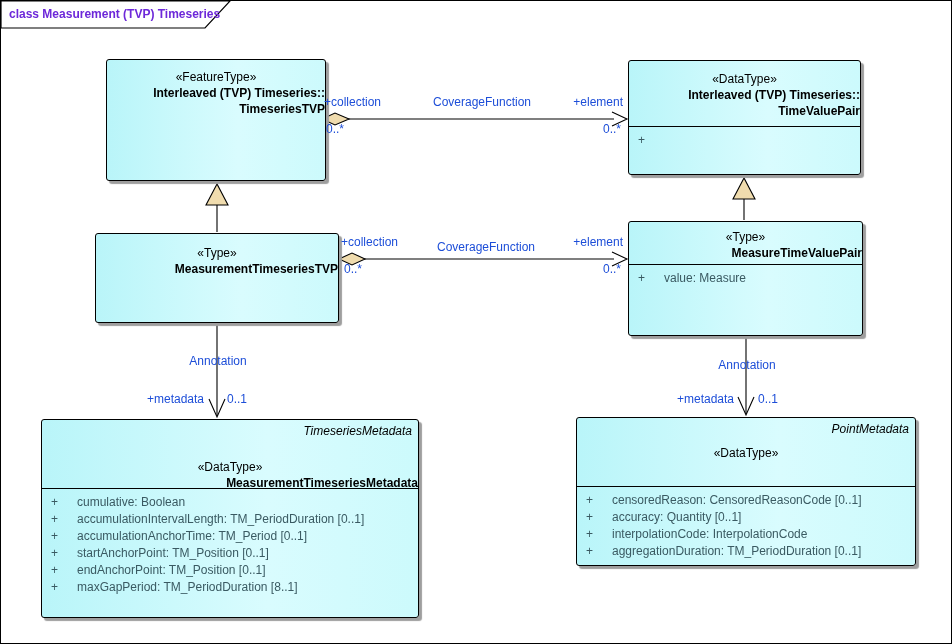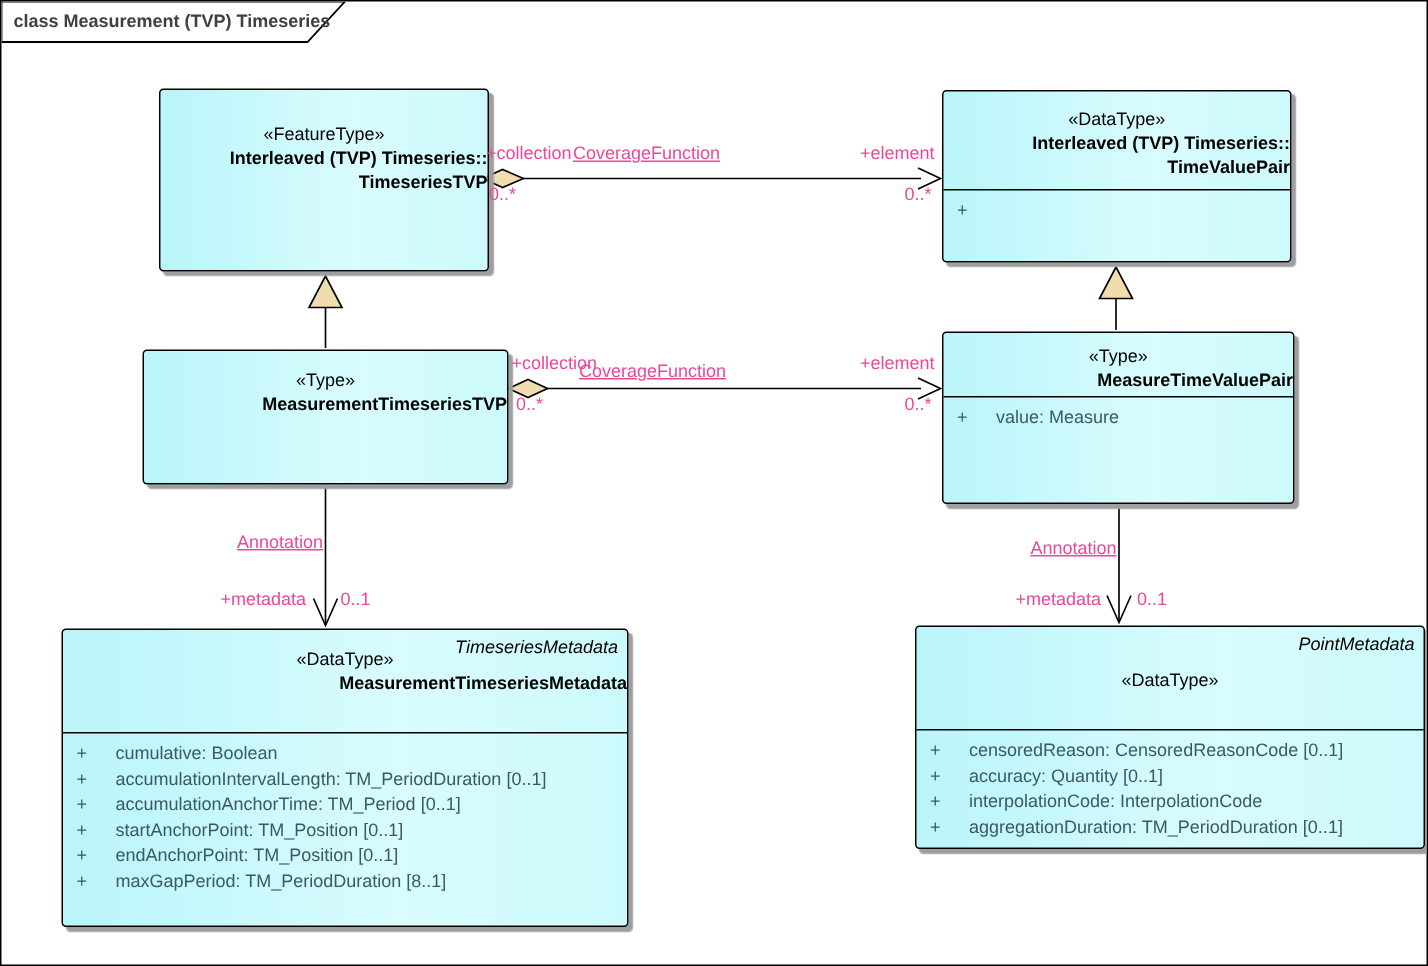--- a/index.html
+++ b/index.html
@@ -8,21 +8,21 @@
     width:952px;height:644px;
     background:#fff;
     border:1px solid #000;
     box-sizing:border-box;
     font-family:"Liberation Sans",sans-serif;
     overflow:hidden;
   }
   #connector-layer{position:absolute;left:0;top:0;width:952px;height:644px;}
   .frame-tab-label{
     position:absolute;left:8px;top:6px;
-    font-size:12px;font-weight:bold;color:#404040;white-space:nowrap;
+    font-size:12px;font-weight:bold;color:#6d28d9;white-space:nowrap;
   }
   .uml-class{
     position:absolute;
     box-sizing:border-box;
     border:1px solid #000;
     border-radius:3px;
     background:linear-gradient(to right,#b9f5f9 0%,#d9fcfe 60%,#ccfafc 100%);
     box-shadow:3px 3px 1px #9e9e9e;
     font-size:12px;color:#000;
   }
@@ -39,23 +39,23 @@
   }
   .attr-row{
     display:flex;align-items:flex-start;
     padding-left:9px;
     line-height:17px;
     color:#3a5a62;
     white-space:nowrap;
   }
   .attr-row .vis{width:26px;flex:none;}
   .label{
-    position:absolute;font-size:12px;color:#ec4899;white-space:nowrap;
-  }
-  .ta-c{text-align:left;text-decoration:underline;}
+    position:absolute;font-size:12px;color:#1d4ed8;white-space:nowrap;
+  }
+  .ta-c{text-align:center;}
   .ta-r{text-align:right;}
 </style>
 </head>
 <body>
 
 <div id="diagram">
 
   <svg id="connector-layer" width="952" height="644" viewBox="0 0 952 644">
 
     <path d="M0,0 H229 L204,27 H0 Z" fill="#ffffff" stroke="#000000" stroke-width="1.2"></path>
@@ -89,21 +89,21 @@
 
     <g stroke="#000000" stroke-width="1.1">
       <line x1="745" y1="335" x2="745" y2="413"></line>
       <polyline points="737,396 745,414 753,396" fill="none"></polyline>
     </g>
   </svg>
 
   <div class="frame-tab-label">class Measurement (TVP) Timeseries</div>
 
   <div class="uml-class" style="left:105px;top:58px;width:220px;height:122px;">
-    <div class="class-header" style="padding-top:10px;margin-top:12px;">
+    <div class="class-header" style="padding-top:10px;">
       <div class="stereotype">«FeatureType»</div>
       <div class="class-name">Interleaved (TVP) Timeseries::</div>
       <div class="class-name">TimeseriesTVP</div>
     </div>
   </div>
 
   <div class="uml-class" style="left:627px;top:59px;width:233px;height:115px;">
     <div class="class-header" style="height:65px;padding-top:11px;box-sizing:border-box;">
       <div class="stereotype">«DataType»</div>
       <div class="class-name">Interleaved (TVP) Timeseries::</div>
@@ -130,21 +130,21 @@
     </div>
     <div class="class-attrs">
       <div class="attr-row">
         <span class="vis">+</span>
         <span>value: Measure</span>
       </div>
     </div>
   </div>
 
   <div class="uml-class" style="left:40px;top:418px;width:378px;height:199px;">
-    <div class="class-header" style="height:68px;padding-top:12px;box-sizing:border-box;">
+    <div class="class-header" style="height:68px;padding-top:40px;box-sizing:border-box;">
       <div class="corner-label">TimeseriesMetadata</div>
       <div class="stereotype">«DataType»</div>
       <div class="class-name">MeasurementTimeseriesMetadata</div>
     </div>
     <div class="class-attrs">
       <div class="attr-row">
         <span class="vis">+</span>
         <span>cumulative: Boolean</span>
       </div>
       <div class="attr-row">
@@ -163,21 +163,21 @@
         <span class="vis">+</span>
         <span>endAnchorPoint: TM_Position [0..1]</span>
       </div>
       <div class="attr-row">
         <span class="vis">+</span>
         <span>maxGapPeriod: TM_PeriodDuration [8..1]</span>
       </div>
     </div>
   </div>
 
-  <div class="uml-class" style="left:609px;top:416px;width:340px;height:149px;">
+  <div class="uml-class" style="left:575px;top:416px;width:340px;height:149px;">
     <div class="class-header" style="height:68px;padding-top:28px;box-sizing:border-box;">
       <div class="corner-label">PointMetadata</div>
       <div class="stereotype">«DataType»</div>
     </div>
     <div class="class-attrs">
       <div class="attr-row">
         <span class="vis">+</span>
         <span>censoredReason: CensoredReasonCode [0..1]</span>
       </div>
       <div class="attr-row">

